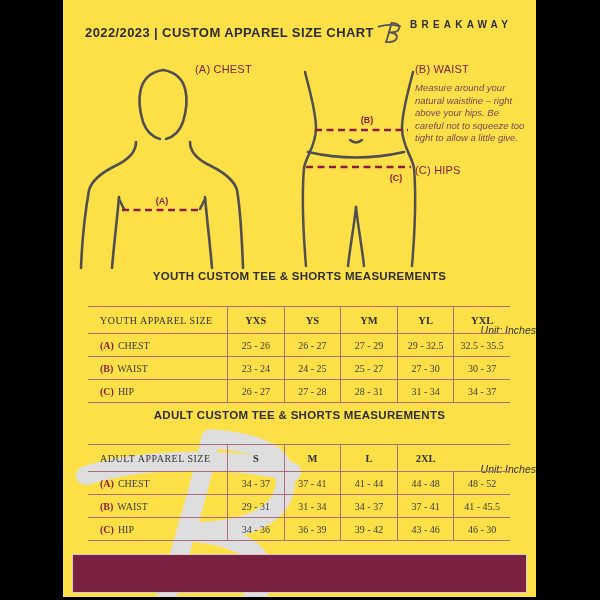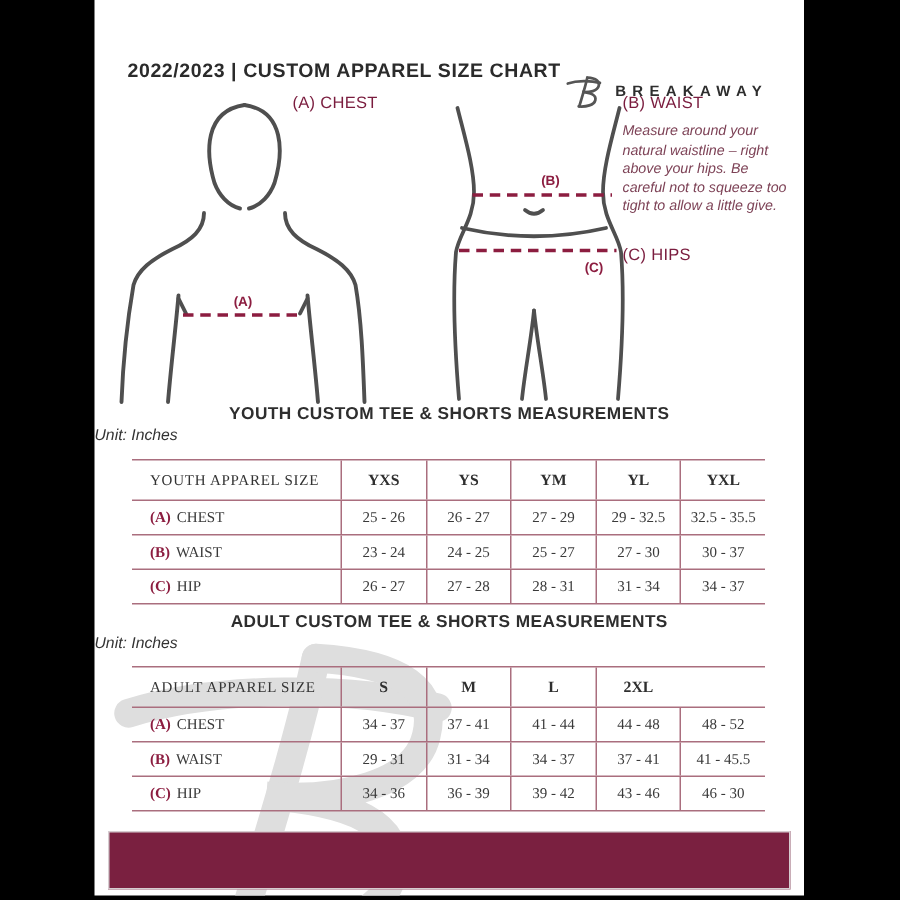--- a/index.html
+++ b/index.html
@@ -1,46 +1,46 @@
 <!DOCTYPE html>
 <html><head>
 <meta charset="utf-8">
 <style>
   * { margin:0; padding:0; box-sizing:border-box; }
   body { font-family:"Liberation Sans", sans-serif; background:#111; }
   .canvas { position:relative; width:600px; height:600px; background:#000; overflow:hidden; }
-  .page { position:absolute; left:63px; top:0; width:473px; height:597px; background:#ffffff; overflow:hidden; }
+  .page { position:absolute; left:63px; top:0; width:473px; height:597px; background:#fde047; overflow:hidden; }
 
   
   .watermark { position:absolute; left:8px; top:402px; width:250px; height:250px; z-index:0; opacity:1; }
 
   .content { position:absolute; inset:0; z-index:1; }
 
   
   .hdr { position:absolute; top:19px; left:22px; right:24px; display:flex; justify-content:space-between; align-items:center; }
   .hdr-title { font-size:13px; font-weight:bold; color:#2b2b2b; letter-spacing:0.4px; white-space:nowrap; }
-  .brand { display:flex; align-items:center; gap:7px;margin-top:29px; }
+  .brand { display:flex; gap:7px; }
   .brand-logo { width:26px; height:26px; }
   .brand-name { font-size:10px; font-weight:bold; color:#2e2e2e; letter-spacing:4.2px; }
 
   
   .instr { position:absolute; }
   .instr h3 { font-size:11px; font-weight:normal; color:#7a1c3e; letter-spacing:0.2px; margin-bottom:7px; }
   .instr p { font-size:9.5px; font-style:italic; color:#7d4256; line-height:1.32; white-space:pre-line; }
   .instr-chest { left:132px; top:63px; width:108px; }
   .instr-waist { left:352px; top:63px; width:112px; }
   .instr-hips  { left:352px; top:164px; width:118px; }
 
   .fig { position:absolute; }
   .fig-torso { left:16px; top:58px; }
   .fig-lower { left:236px; top:60px; }
 
   
   .tbl-title { position:absolute; left:0; width:100%; text-align:center; font-size:11.5px; font-weight:bold; color:#2e2e2e; letter-spacing:0.3px; }
-  .tbl-unit  { position:absolute; left:0; width:100%; text-align:left; font-size:10.5px; font-style:italic; color:#333; }
+  .tbl-unit  { position:absolute; left:0; width:100%; text-align:right; font-size:10.5px; font-style:italic; color:#333;margin-top:40px; }
   .sz-table { position:absolute; left:25px; width:422px; border-top:1px solid #aa6e7e; }
   .trow { display:grid; grid-template-columns:139px repeat(5, 1fr); border-bottom:1px solid #aa6e7e; }
   .tcell { display:flex; align-items:center; justify-content:center; height:22px; font-size:10px; color:#3a3a3a; border-left:1px solid #aa6e7e;font-family:Liberation Serif, serif; }
   .trow .tcell:first-child { border-left:none; justify-content:flex-start; padding-left:12px; }
   .thead .tcell { height:26px; font-weight:bold; font-size:10.5px; color:#2f2f2f; }
   .thead .tcell:first-child { font-weight:normal; font-size:10px; letter-spacing:0.5px; color:#333; }
   .prefix { color:#8c1d40; font-weight:bold; margin-right:4px; }
 
   
   .footer-bar { position:absolute; left:9px; top:554px; width:455px; height:39px; background:#7a2040; border:1px solid #d6ccd0; }

